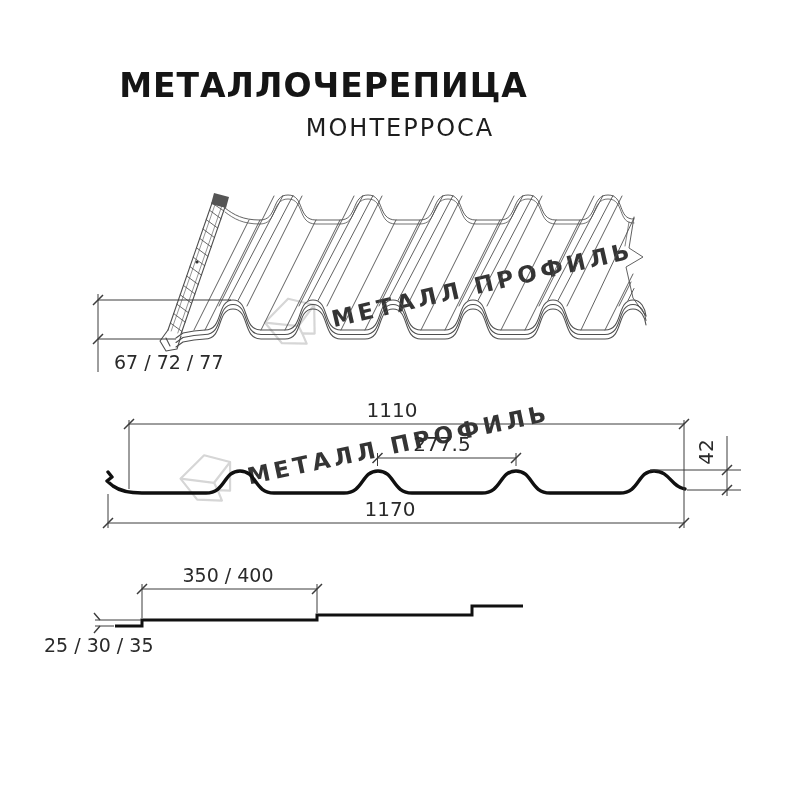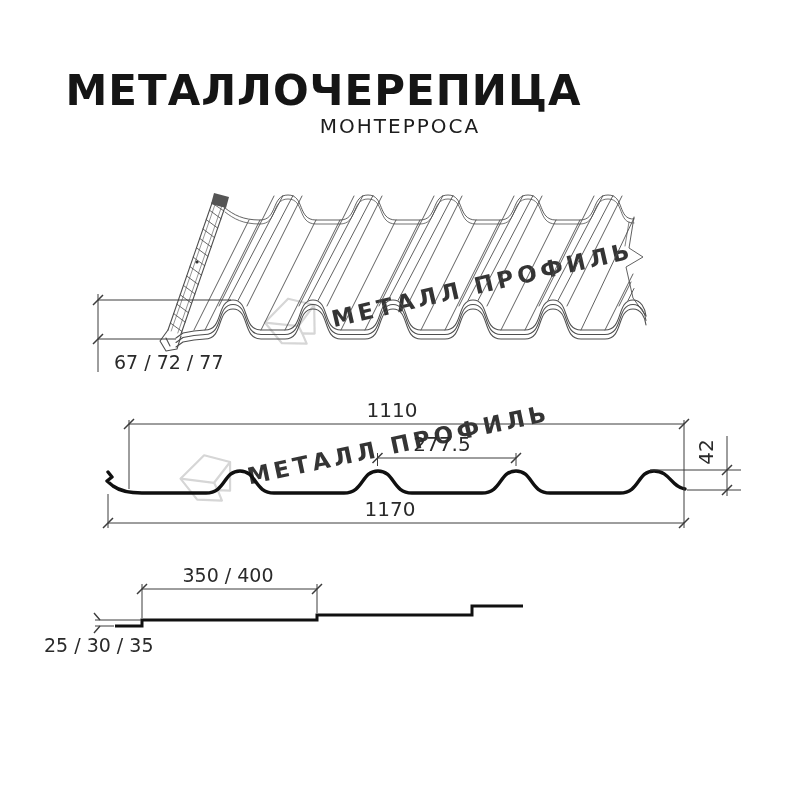--- a/index.html
+++ b/index.html
@@ -1,21 +1,21 @@
 <!DOCTYPE html>
 <html><head>
 <meta charset="utf-8">
 <style>
   html,body{margin:0;padding:0;background:#ffffff;}
   .page{position:relative;width:800px;height:800px;background:#ffffff;overflow:hidden;
         font-family:"DejaVu Sans","Liberation Sans",sans-serif;}
   .title{position:absolute;top:66px;left:0;width:647px;text-align:center;
-         font-size:42px;font-weight:800;letter-spacing:1px;color:#151515;}
+         font-size:33px;font-weight:800;letter-spacing:1px;color:#151515;}
   .subtitle{position:absolute;top:114px;left:0;width:800px;text-align:center;
-            font-size:20px;font-weight:500;letter-spacing:2px;color:#1d1d1d;}
+            font-size:24px;font-weight:500;letter-spacing:2px;color:#1d1d1d;}
   svg.drawing{position:absolute;top:0;left:0;}
   svg text{font-family:"DejaVu Sans","Liberation Sans",sans-serif;fill:#2a2a2a;}
   .dimtxt{font-size:19px;}
   .dimtxt-lg{font-size:20px;}
   .wmtxt{font-size:23px;font-weight:bold;letter-spacing:4px;}
 </style>
 </head>
 <body>
 
 <div class="page">

